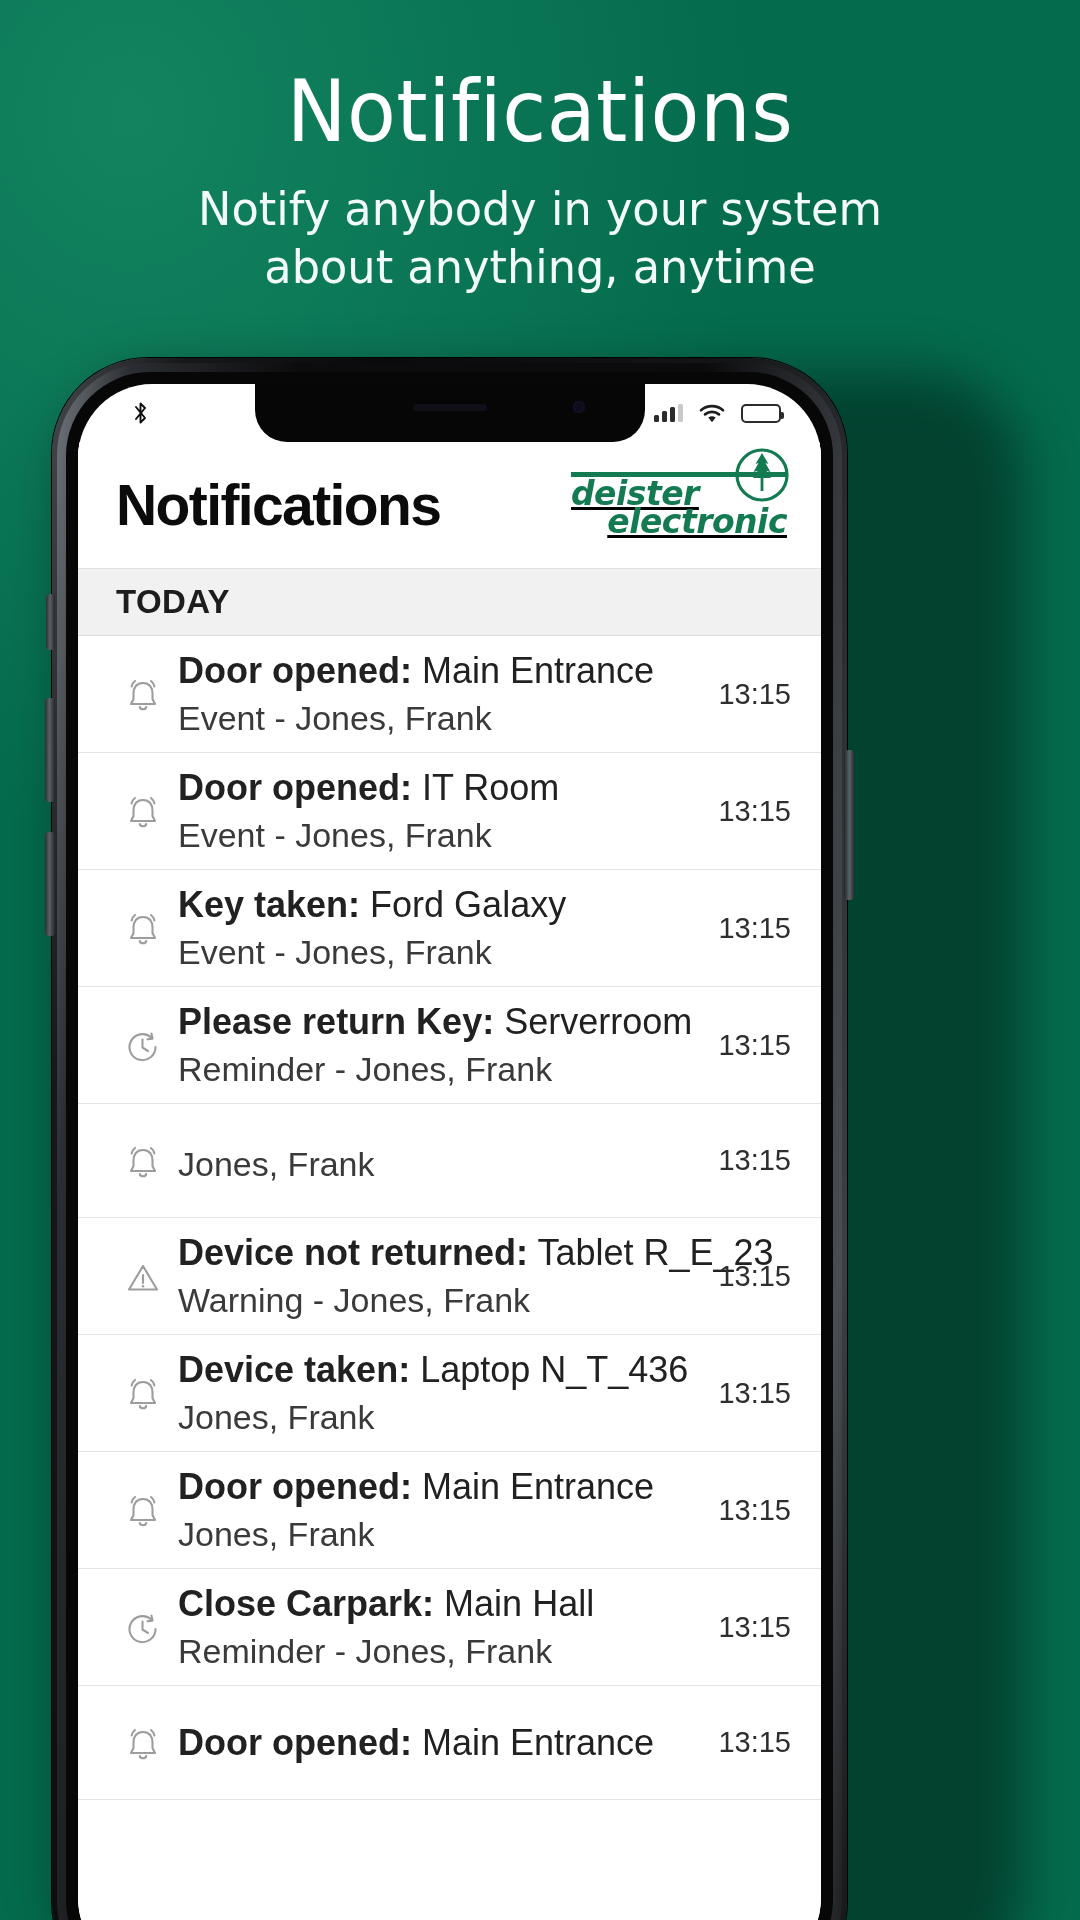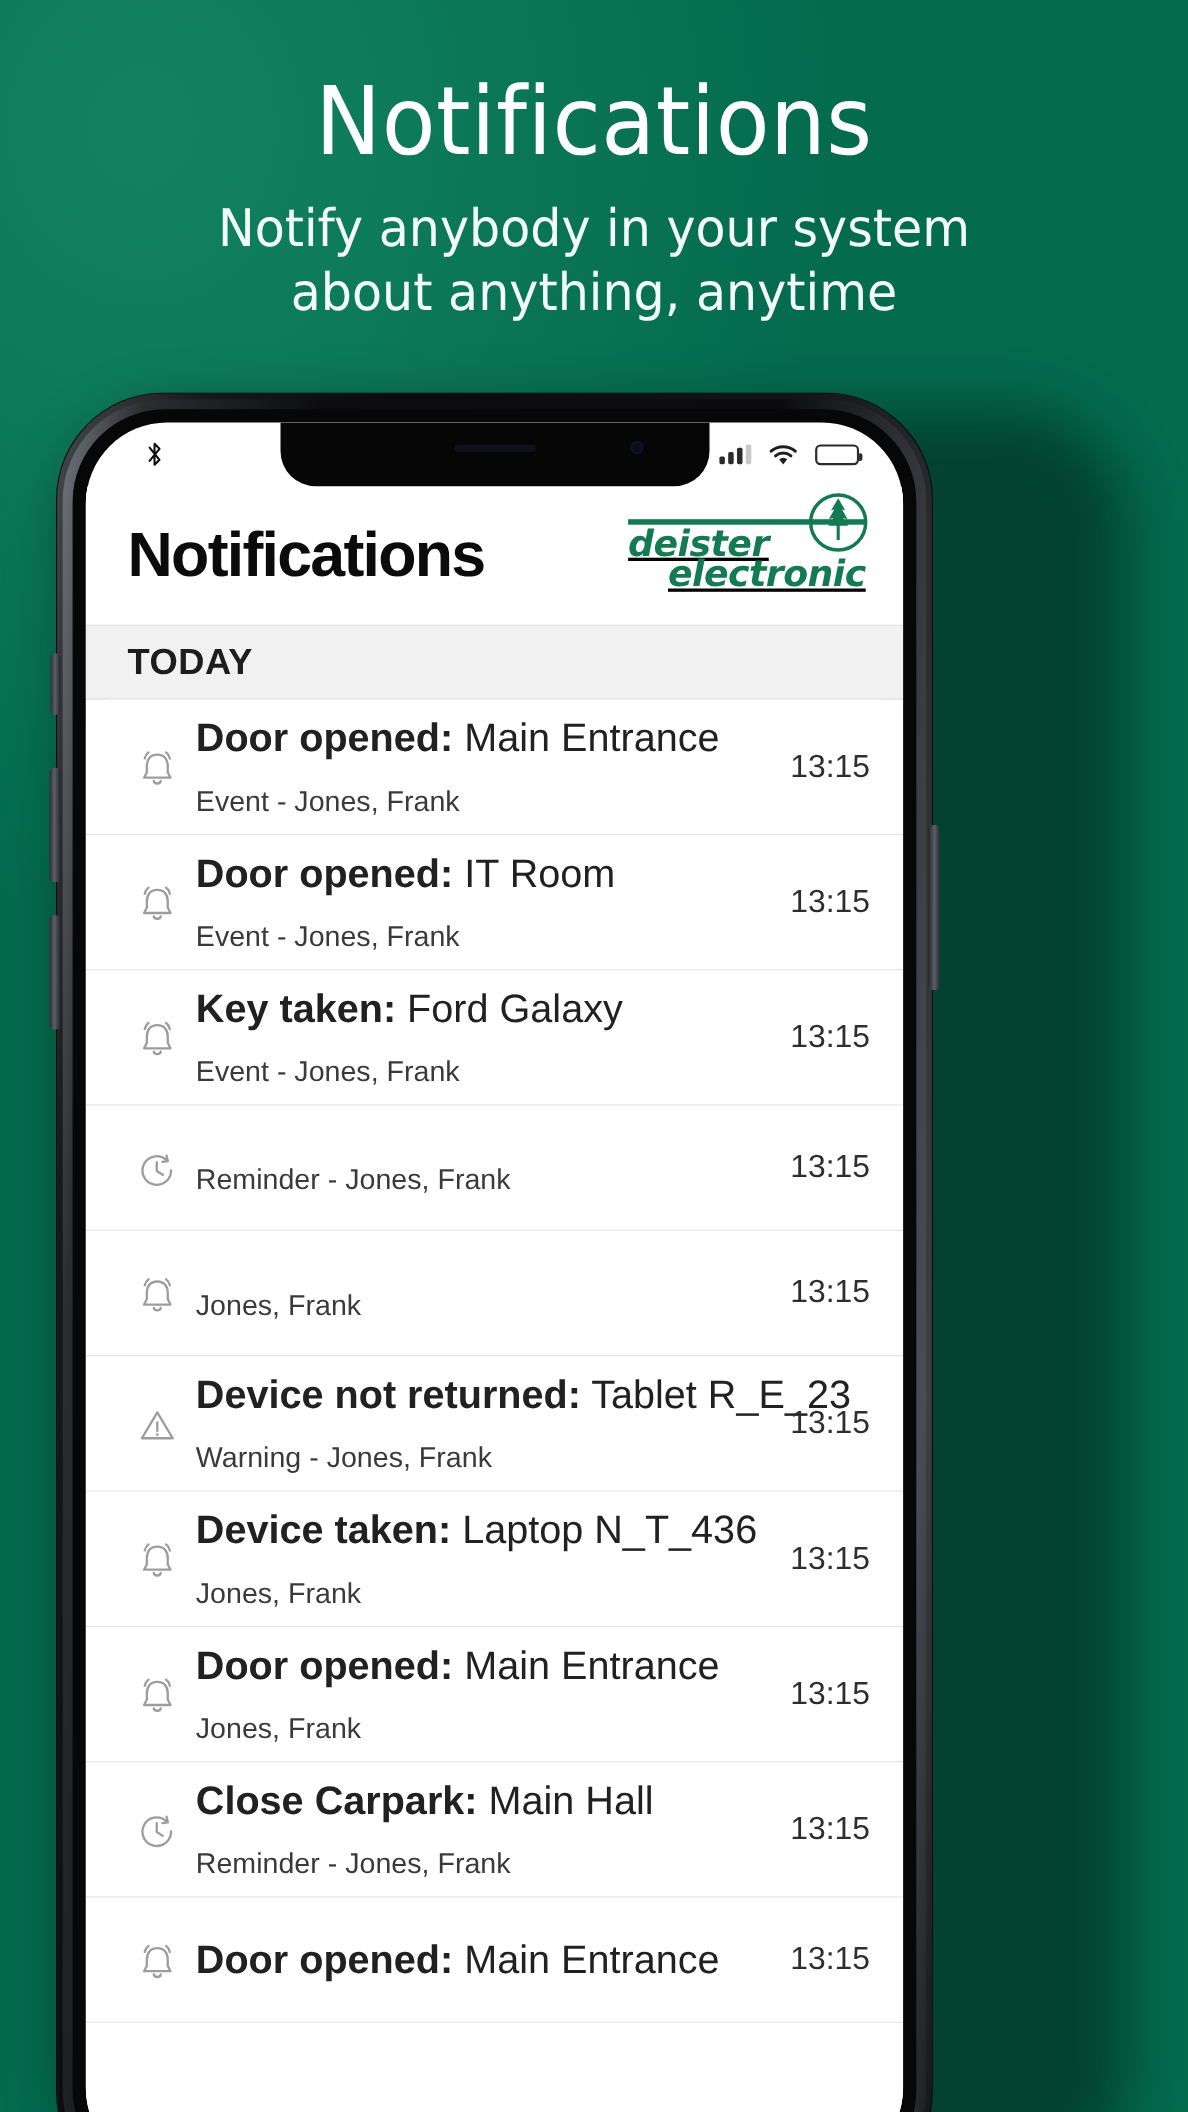--- a/index.html
+++ b/index.html
@@ -208,23 +208,23 @@
   .row-body { flex:1 1 auto; min-width:0; padding-left:6px; }
   .row-title {
     font-size:36px;
     color:#212121;
     line-height:1.14;
     white-space:nowrap;
   }
   .row-title b { font-weight:bold; }
   .row-title span { font-weight:400; }
   .row-sub {
-    font-size:26px;
+    font-size:34px;
     color:#3a3a3a;
-    margin-top:22px;
+    margin-top:8px;
     font-weight:400;
   }
   .row-time {
     flex:0 0 auto;
     font-size:29px;
     color:#2e2e2e;
     padding-left:18px;
     white-space:nowrap;
   }
 </style>
@@ -354,20 +354,21 @@
                 </div>
                 <div class="row">
                   <div class="row-icon">
                     <svg viewBox="0 0 36 38">
                       <path d="M30.5 19 A13 13 0 1 1 26 9.3" fill="none" stroke="#9d9d9d" stroke-width="2.1" stroke-linecap="round"></path>
                       <path d="M26.4 5.6 L27.6 10.6 L22.6 11.3" fill="none" stroke="#9d9d9d" stroke-width="2.1" stroke-linecap="round" stroke-linejoin="round"></path>
                       <path d="M17.5 11.5 L17.5 19.5 L23 23" fill="none" stroke="#9d9d9d" stroke-width="2.1" stroke-linecap="round" stroke-linejoin="round"></path>
                     </svg>
                   </div>
                   <div class="row-body">
+                    <div class="row-title"><b>Please return Key:</b><span> Serverroom</span></div>
                     <div class="row-sub">Reminder - Jones, Frank</div>
                   </div>
                   <div class="row-time">13:15</div>
                 </div>
                 <div class="row">
                   <div class="row-icon">
                     <svg viewBox="0 0 36 38">
                       <path d="M18 6 C11.5 6 8.5 10.5 8.5 16.5 L8.5 22 L6 27 L30 27 L27.5 22 L27.5 16.5 C27.5 10.5 24.5 6 18 6 Z" fill="none" stroke="#9d9d9d" stroke-width="2.1" stroke-linejoin="round"></path>
                       <path d="M14.8 30 C15.2 33 20.8 33 21.2 30" fill="none" stroke="#9d9d9d" stroke-width="2.1" stroke-linecap="round"></path>
                       <path d="M10 4 C8 5.5 7 7.5 6.6 9.5" fill="none" stroke="#9d9d9d" stroke-width="2.1" stroke-linecap="round"></path>

